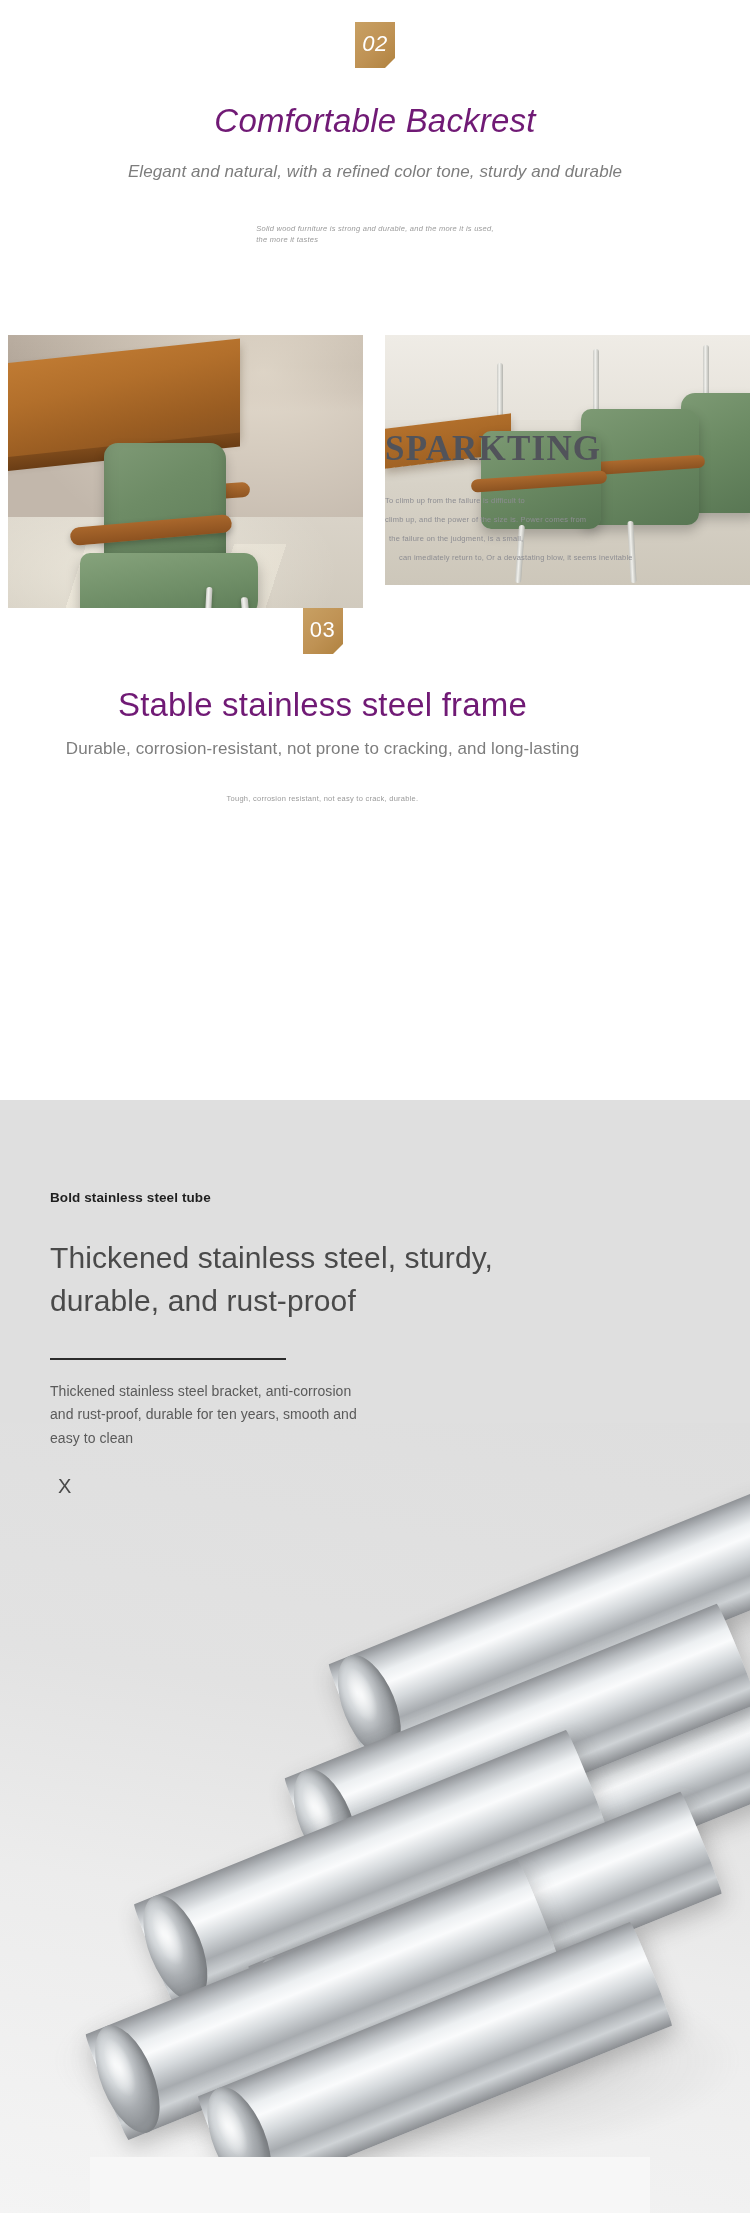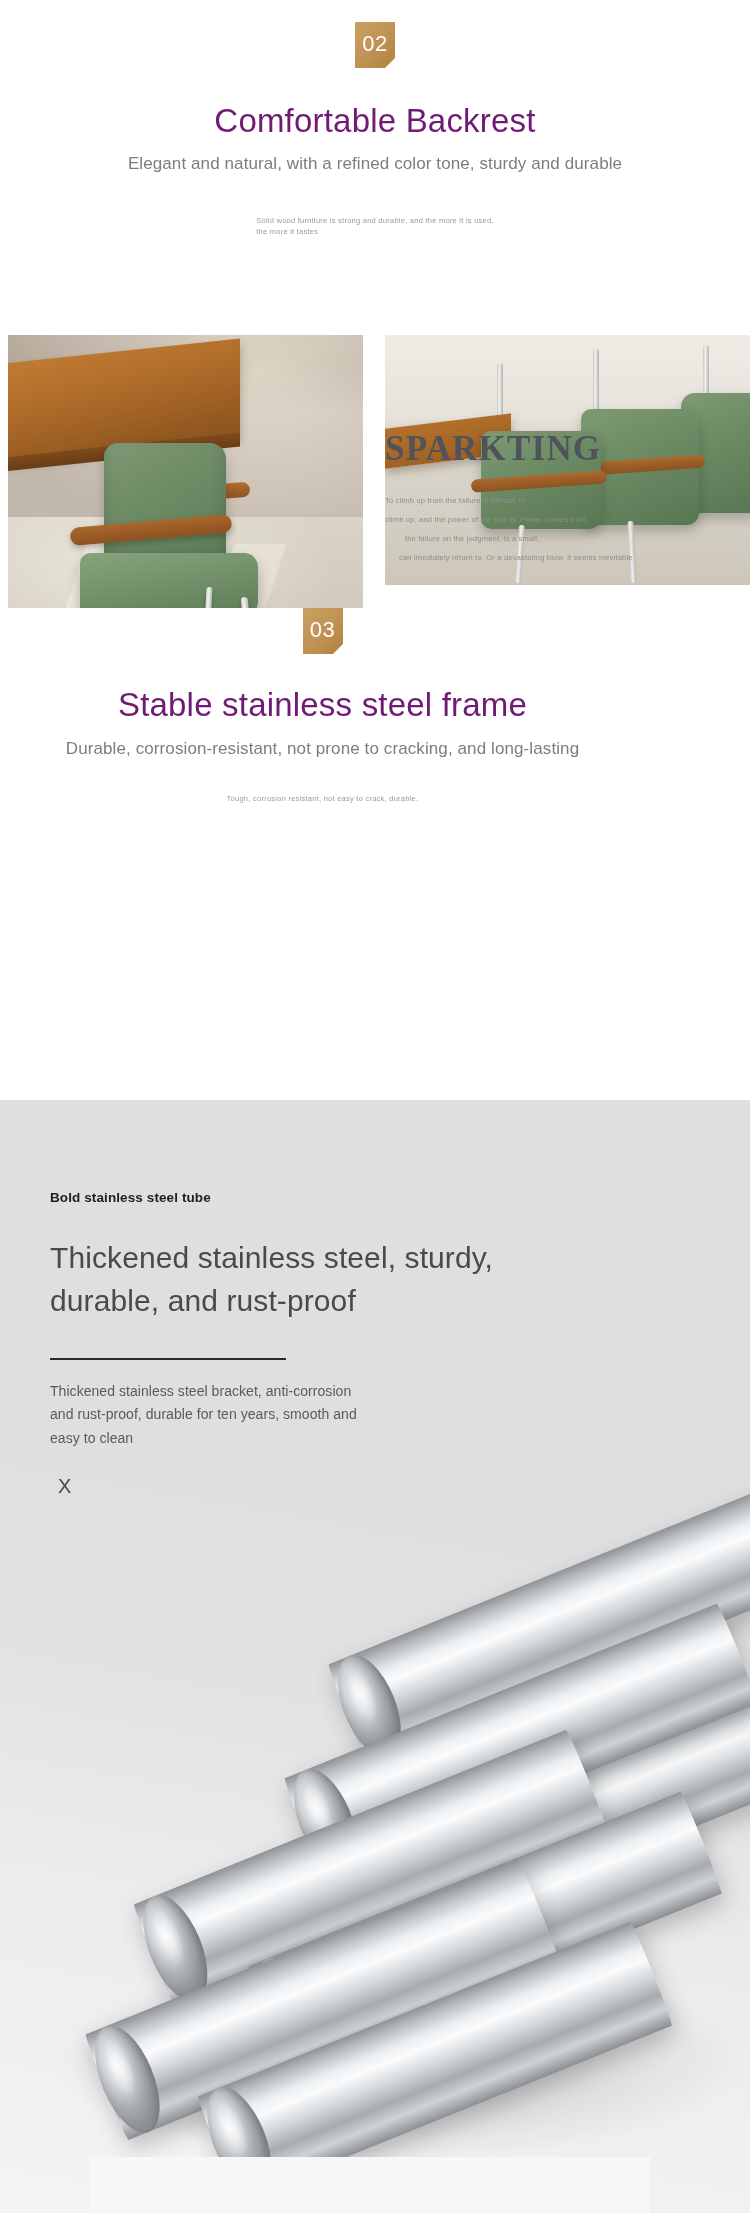--- a/index.html
+++ b/index.html
@@ -71,24 +71,24 @@
     font-size: 7.5px;
     font-weight: 400;
     color: #9a9a9a;
     line-height: 1.5;
     letter-spacing: 0.25px;
     text-align: left;
     display: inline-block;
   }
 
   
-  .block02 { position: absolute; top: 0; left: 0; width: 750px; }
+  .block02 { position: absolute; top: 0; left: 0; width: 750px; font-style: italic; }
   .block02 .badge-wrap { padding-top: 22px; }
   .block02 .sec-title  { margin-top: 32px; }
-  .block02 .sec-sub    { margin-top: 12px; }
+  .block02 .sec-sub    { margin-top: 20px; }
   .block02 .caption-wrap { margin-top: 39px; }
 
   
   .collage {
     position: absolute;
     top: 335px;
     left: 0;
     width: 750px;
     height: 455px;
   }
@@ -274,21 +274,21 @@
     margin-top: 22px;
   }
   .spark-body p {
     font-size: 7.5px;
     color: #8d8d92;
     line-height: 2.55;
     letter-spacing: 0.2px;
     white-space: nowrap;
   }
   .spark-body p:nth-child(2) { padding-left: 0px; }
-  .spark-body p:nth-child(3) { padding-left: 20px; }
+  .spark-body p:nth-child(3) { padding-left: 4px; }
   .spark-body p:nth-child(4) { padding-left: 14px; }
 
   
   .block03 {
     position: absolute;
     top: 608px;
     left: 0;
     width: 638px;
     padding-left: 7px;
   }

